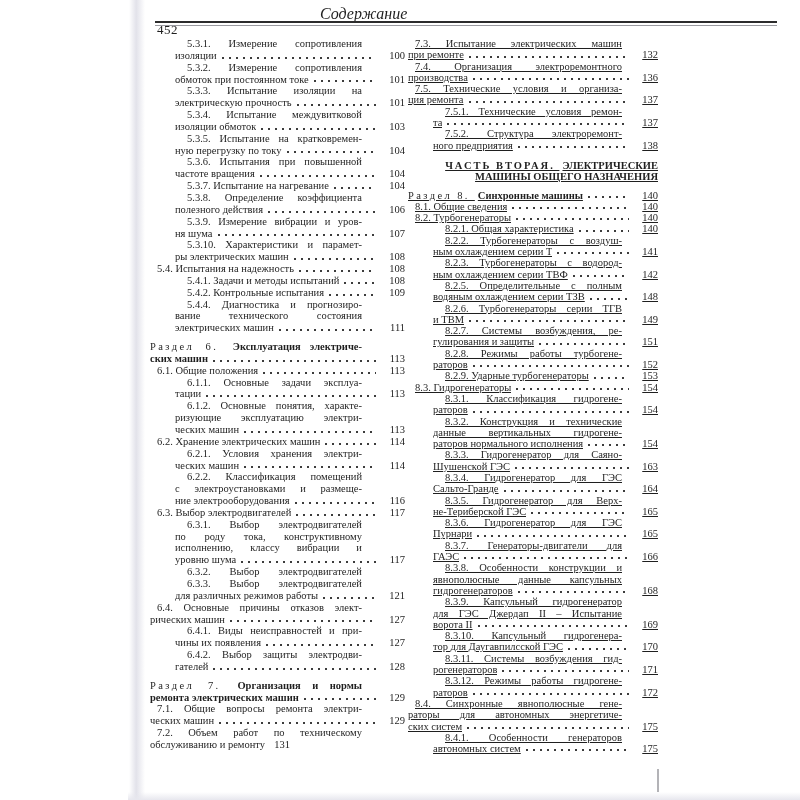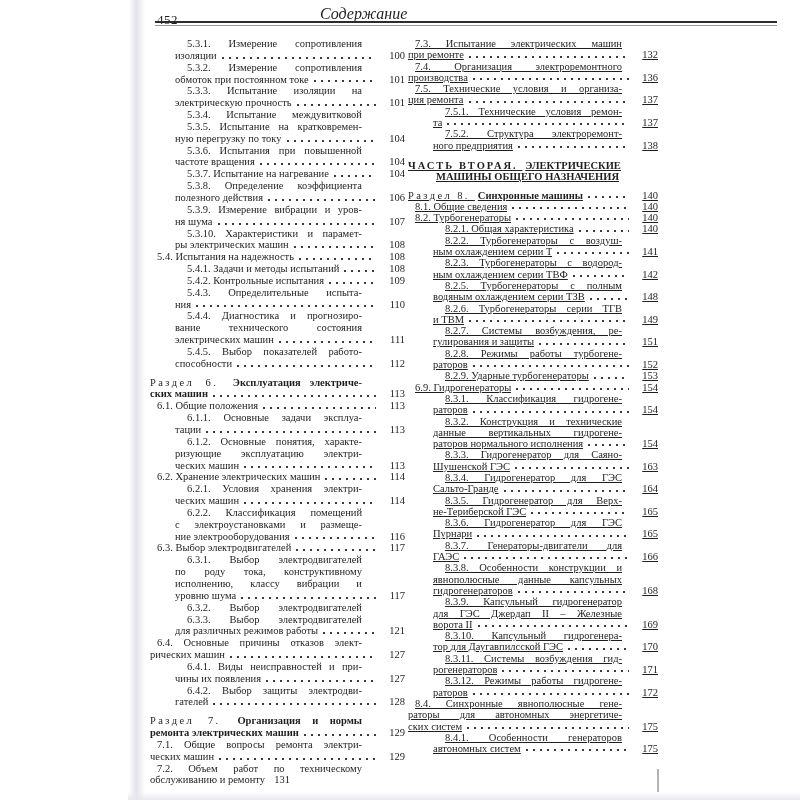--- a/index.html
+++ b/index.html
@@ -13,38 +13,38 @@
   
   .edge-left{
     position:absolute;left:129px;top:0;width:16px;height:800px;
     background:linear-gradient(to right, rgba(210,210,220,0), #e2e2ea 45%, rgba(255,255,255,0));
   }
   .edge-bottom{
     position:absolute;left:128px;right:0;bottom:0;height:8px;
     background:linear-gradient(to bottom, rgba(230,230,236,0), #e7e7ee);
   }
   
-  .folio{position:absolute;left:157px;top:12px;font-size:13px;letter-spacing:.5px;}
+  .folio{position:absolute;left:157px;top:22px;font-size:13px;letter-spacing:.5px;}
   .head-title{position:absolute;left:320px;top:5px;font-size:16px;font-style:italic;}
   .rule1{position:absolute;left:155px;top:21px;width:622px;height:2px;background:#2c2c2c;}
   .rule2{position:absolute;left:155px;top:25px;width:622px;height:1px;background:#9a9aa0;}
   
   .col{position:absolute;top:38px;font-size:10.5px;}
   .col-left{left:150px;width:255px;line-height:11.85px;}
   .col-right{left:408px;width:250px;line-height:11.3px;text-decoration:underline;}
   .e{margin:0;}
   .e.sub{padding-left:25px;}
   .e.sub .first{padding-left:12px;}
   .e.top .first{padding-left:7px;}
   .e.section{margin-top:7px;}
   .e.part{margin-top:9px;margin-bottom:3px;font-weight:bold;}
   .ln{text-align:justify;text-align-last:justify;}
   .col-left .ln{margin-right:43px;}
   .col-right .ln{margin-right:36px;}
-  .e.part .ln{text-align:left;text-align-last:auto;margin-right:0;}
+  .e.part .ln{text-align:right;text-align-last:auto;margin-right:0;}
   .e.part .ln.l2{margin-left:28px;}
   .row{display:flex;align-items:flex-end;}
   .row .t{flex:0 1 auto;min-width:0;white-space:nowrap;overflow:hidden;}
   .leader{
     flex:1 1 auto;min-width:0;height:4px;margin:0 4px 2px 5px;
     background-image:radial-gradient(circle at 1.1px 2px, #3c3c3c 1.02px, rgba(0,0,0,0) 1.45px);
     background-size:7px 4px;background-repeat:repeat-x;background-position:0 bottom;
   }
   .pg{flex:0 0 auto;min-width:25px;text-align:right;}
   .b{font-weight:bold;}
@@ -85,20 +85,25 @@
       <div class="e sub">
         <div class="ln first"><span>5.3.3. Испытание изоляции на</span></div>
         <div class="row">
           <span class="t"><span>электрическую прочность</span></span>
           <span class="leader"></span>
           <span class="pg">101</span>
         </div>
       </div>
       <div class="e sub">
         <div class="ln first"><span>5.3.4. Испытание междувитковой</span></div>
+        <div class="row">
+          <span class="t"><span>изоляции обмоток</span></span>
+          <span class="leader"></span>
+          <span class="pg">103</span>
+        </div>
       </div>
       <div class="e sub">
         <div class="ln first"><span>5.3.5. Испытание на кратковремен-</span></div>
         <div class="row">
           <span class="t"><span>ную перегрузку по току</span></span>
           <span class="leader"></span>
           <span class="pg">104</span>
         </div>
       </div>
       <div class="e sub">
@@ -152,45 +157,29 @@
           <span class="t"><span>5.4.1. Задачи и методы испытаний</span></span>
           <span class="leader"></span>
           <span class="pg">108</span>
         </div>
       </div>
       <div class="e sub">
         <div class="row first">
           <span class="t"><span>5.4.2. Контрольные испытания</span></span>
           <span class="leader"></span>
           <span class="pg">109</span>
-        </div>
-      </div>
-      <div class="e sub">
-        <div class="ln first"><span>5.4.3. Определительные испыта-</span></div>
-        <div class="row">
-          <span class="t"><span>ния</span></span>
-          <span class="leader"></span>
-          <span class="pg">110</span>
         </div>
       </div>
       <div class="e sub">
         <div class="ln first"><span>5.4.4. Диагностика и прогнозиро-</span></div>
         <div class="ln"><span>вание технического состояния</span></div>
         <div class="row">
           <span class="t"><span>электрических машин</span></span>
           <span class="leader"></span>
           <span class="pg">111</span>
-        </div>
-      </div>
-      <div class="e sub">
-        <div class="ln first"><span>5.4.5. Выбор показателей работо-</span></div>
-        <div class="row">
-          <span class="t"><span>способности</span></span>
-          <span class="leader"></span>
-          <span class="pg">112</span>
         </div>
       </div>
       <div class="e section">
         <div class="ln first"><span class="prefix">Раздел 6. </span><span class="b">Эксплуатация электриче-</span></div>
         <div class="row">
           <span class="t"><span class="b">ских машин</span></span>
           <span class="leader"></span>
           <span class="pg">113</span>
         </div>
       </div>
@@ -401,21 +390,21 @@
       </div>
       <div class="e sub">
         <div class="ln first"><span>8.2.3. Турбогенераторы с водород-</span></div>
         <div class="row">
           <span class="t"><span>ным охлаждением серии ТВФ</span></span>
           <span class="leader"></span>
           <span class="pg">142</span>
         </div>
       </div>
       <div class="e sub">
-        <div class="ln first"><span>8.2.5. Турбогенераторы с полным</span></div>
+        <div class="ln first"><span>8.2.5. Определительные с полным</span></div>
         <div class="row">
           <span class="t"><span>водяным охлаждением серии ТЗВ</span></span>
           <span class="leader"></span>
           <span class="pg">148</span>
         </div>
       </div>
       <div class="e sub">
         <div class="ln first"><span>8.2.6. Турбогенераторы серии ТГВ</span></div>
         <div class="row">
           <span class="t"><span>и ТВМ</span></span>
@@ -441,21 +430,21 @@
       </div>
       <div class="e sub">
         <div class="row first">
           <span class="t"><span>8.2.9. Ударные турбогенераторы</span></span>
           <span class="leader"></span>
           <span class="pg">153</span>
         </div>
       </div>
       <div class="e top">
         <div class="row first">
-          <span class="t"><span>6.9. Гидрогенераторы</span></span>
+          <span class="t"><span>8.3. Гидрогенераторы</span></span>
           <span class="leader"></span>
           <span class="pg">154</span>
         </div>
       </div>
       <div class="e sub">
         <div class="ln first"><span>8.3.1. Классификация гидрогене-</span></div>
         <div class="row">
           <span class="t"><span>раторов</span></span>
           <span class="leader"></span>
           <span class="pg">154</span>
@@ -514,21 +503,21 @@
         <div class="ln first"><span>8.3.8. Особенности конструкции и</span></div>
         <div class="ln"><span>явнополюсные данные капсульных</span></div>
         <div class="row">
           <span class="t"><span>гидрогенераторов</span></span>
           <span class="leader"></span>
           <span class="pg">168</span>
         </div>
       </div>
       <div class="e sub">
         <div class="ln first"><span>8.3.9. Капсульный гидрогенератор</span></div>
-        <div class="ln"><span>для ГЭС Джердап II – Железные</span></div>
+        <div class="ln"><span>для ГЭС Джердап II – Испытание</span></div>
         <div class="row">
           <span class="t"><span>ворота II</span></span>
           <span class="leader"></span>
           <span class="pg">169</span>
         </div>
       </div>
       <div class="e sub">
         <div class="ln first"><span>8.3.10. Капсульный гидрогенера-</span></div>
         <div class="row">
           <span class="t"><span>тор для Даугавпилсской ГЭС</span></span>

